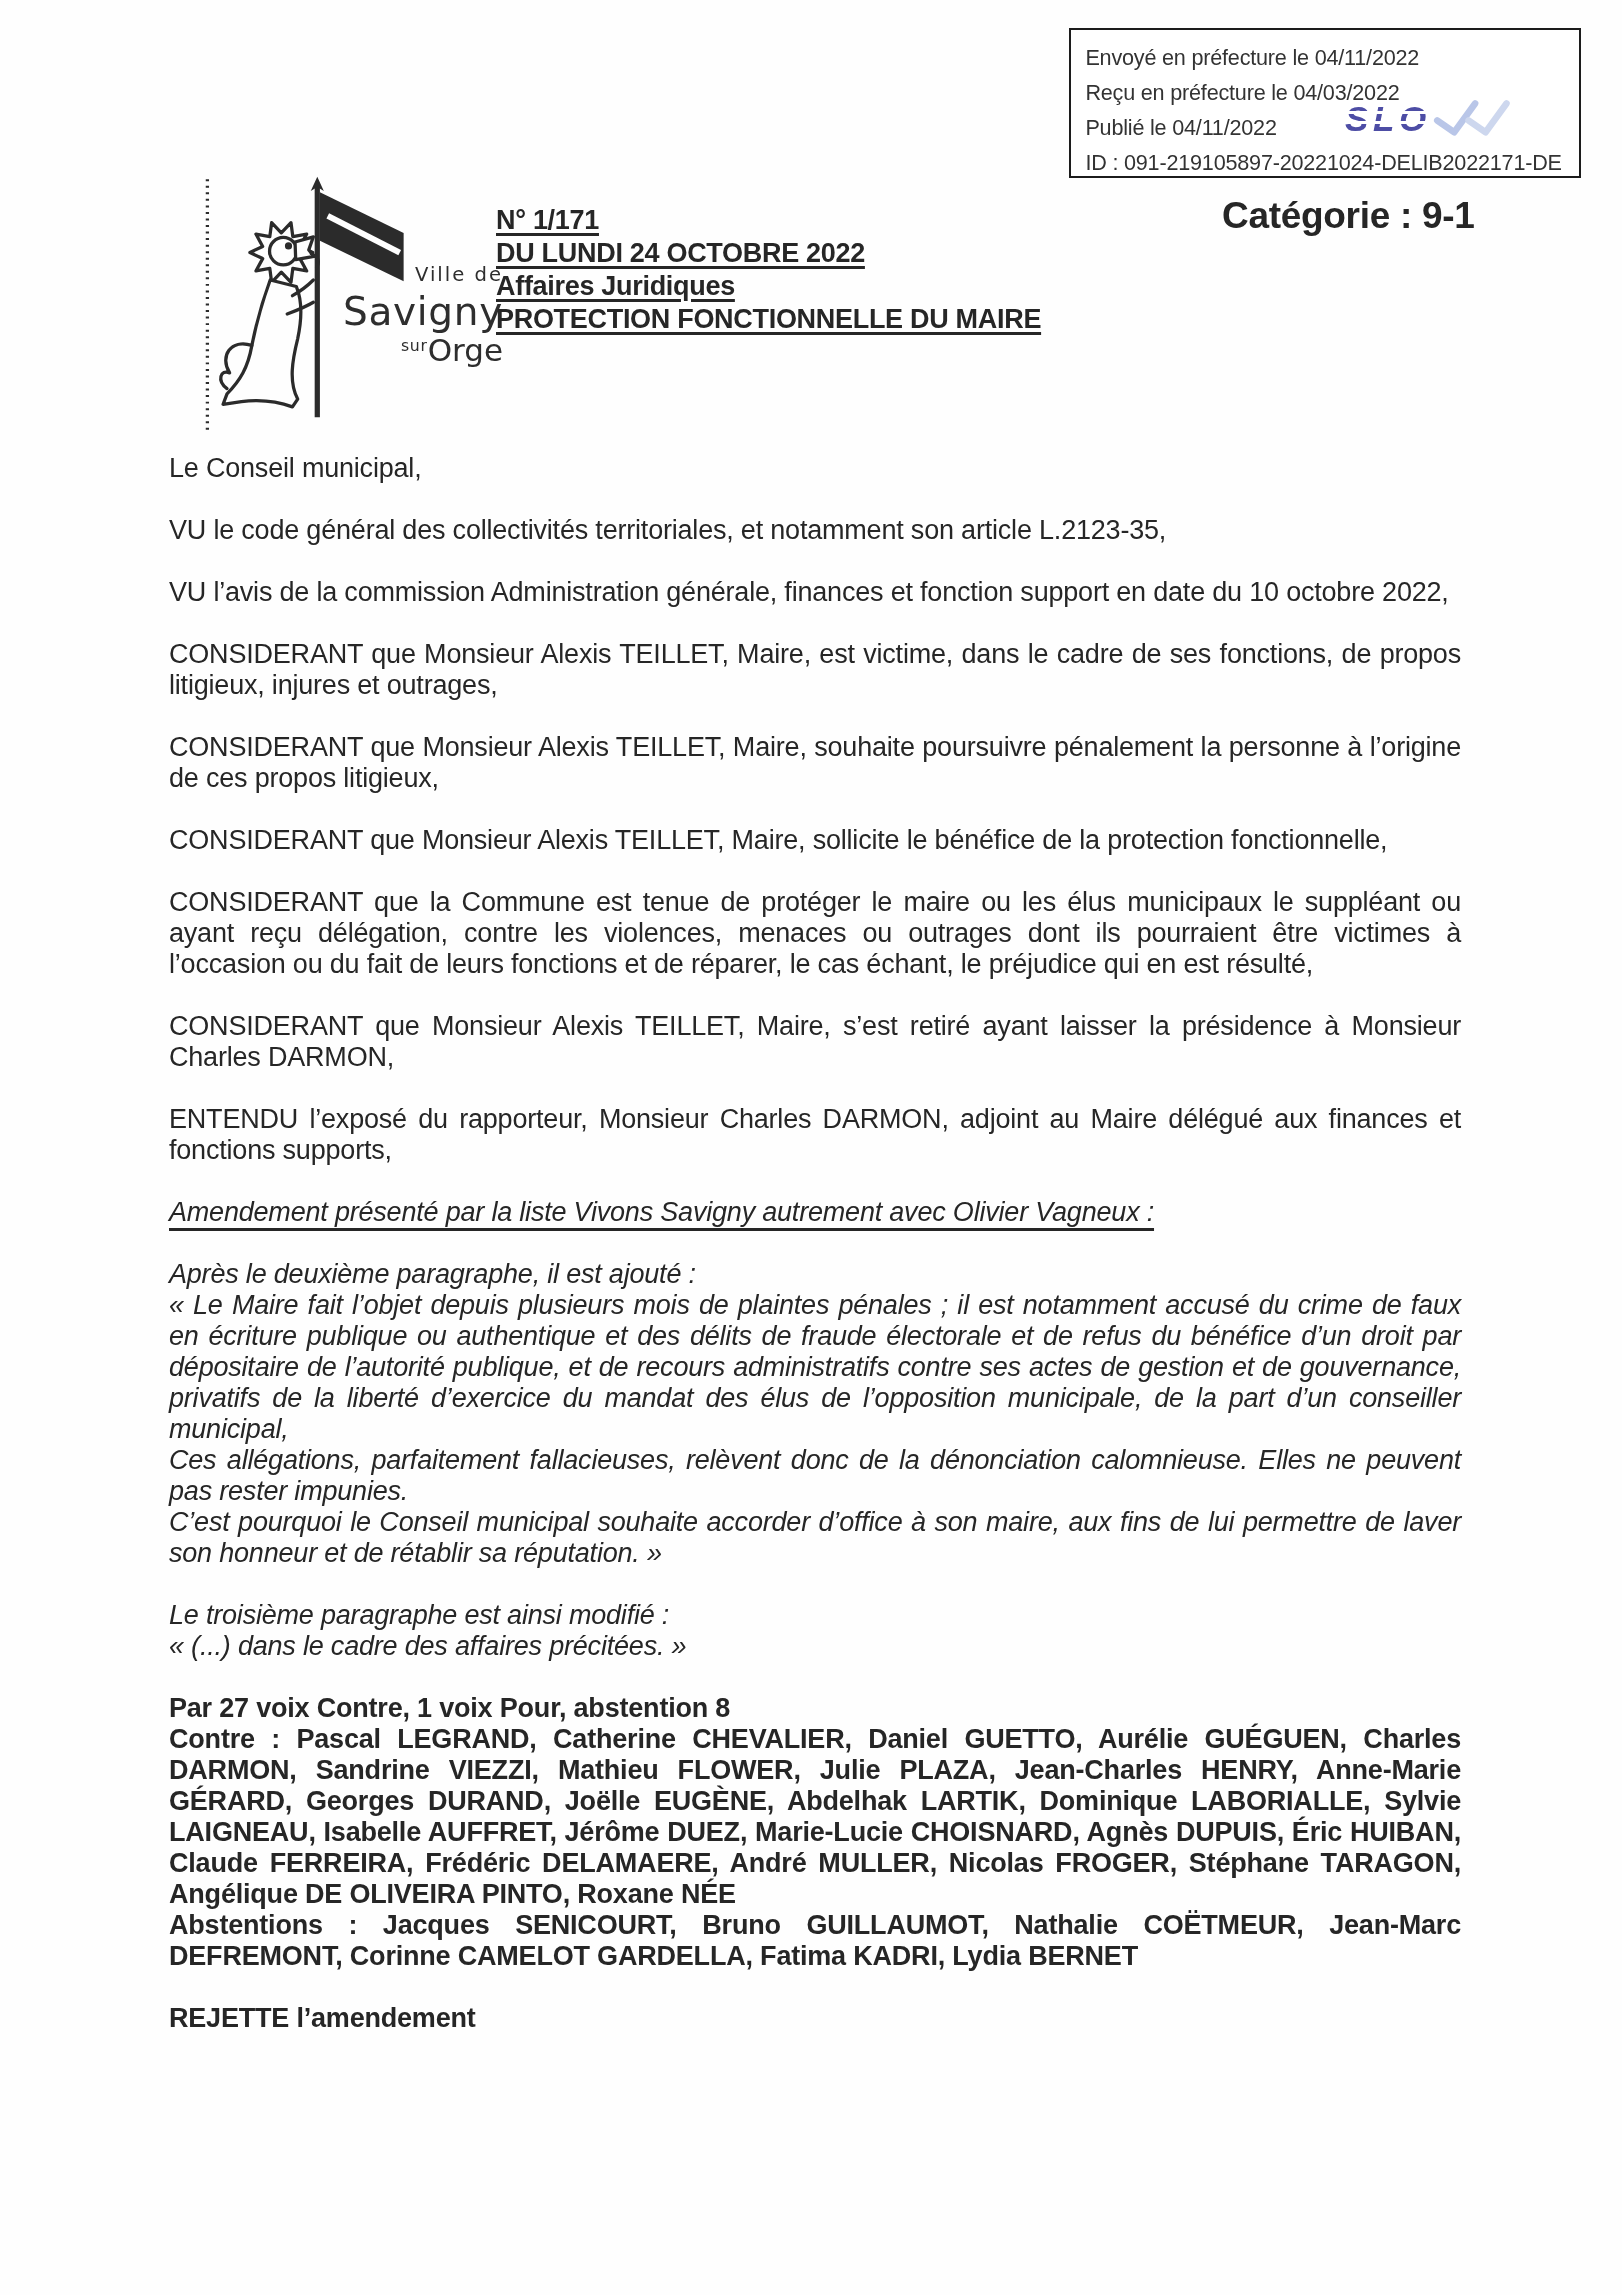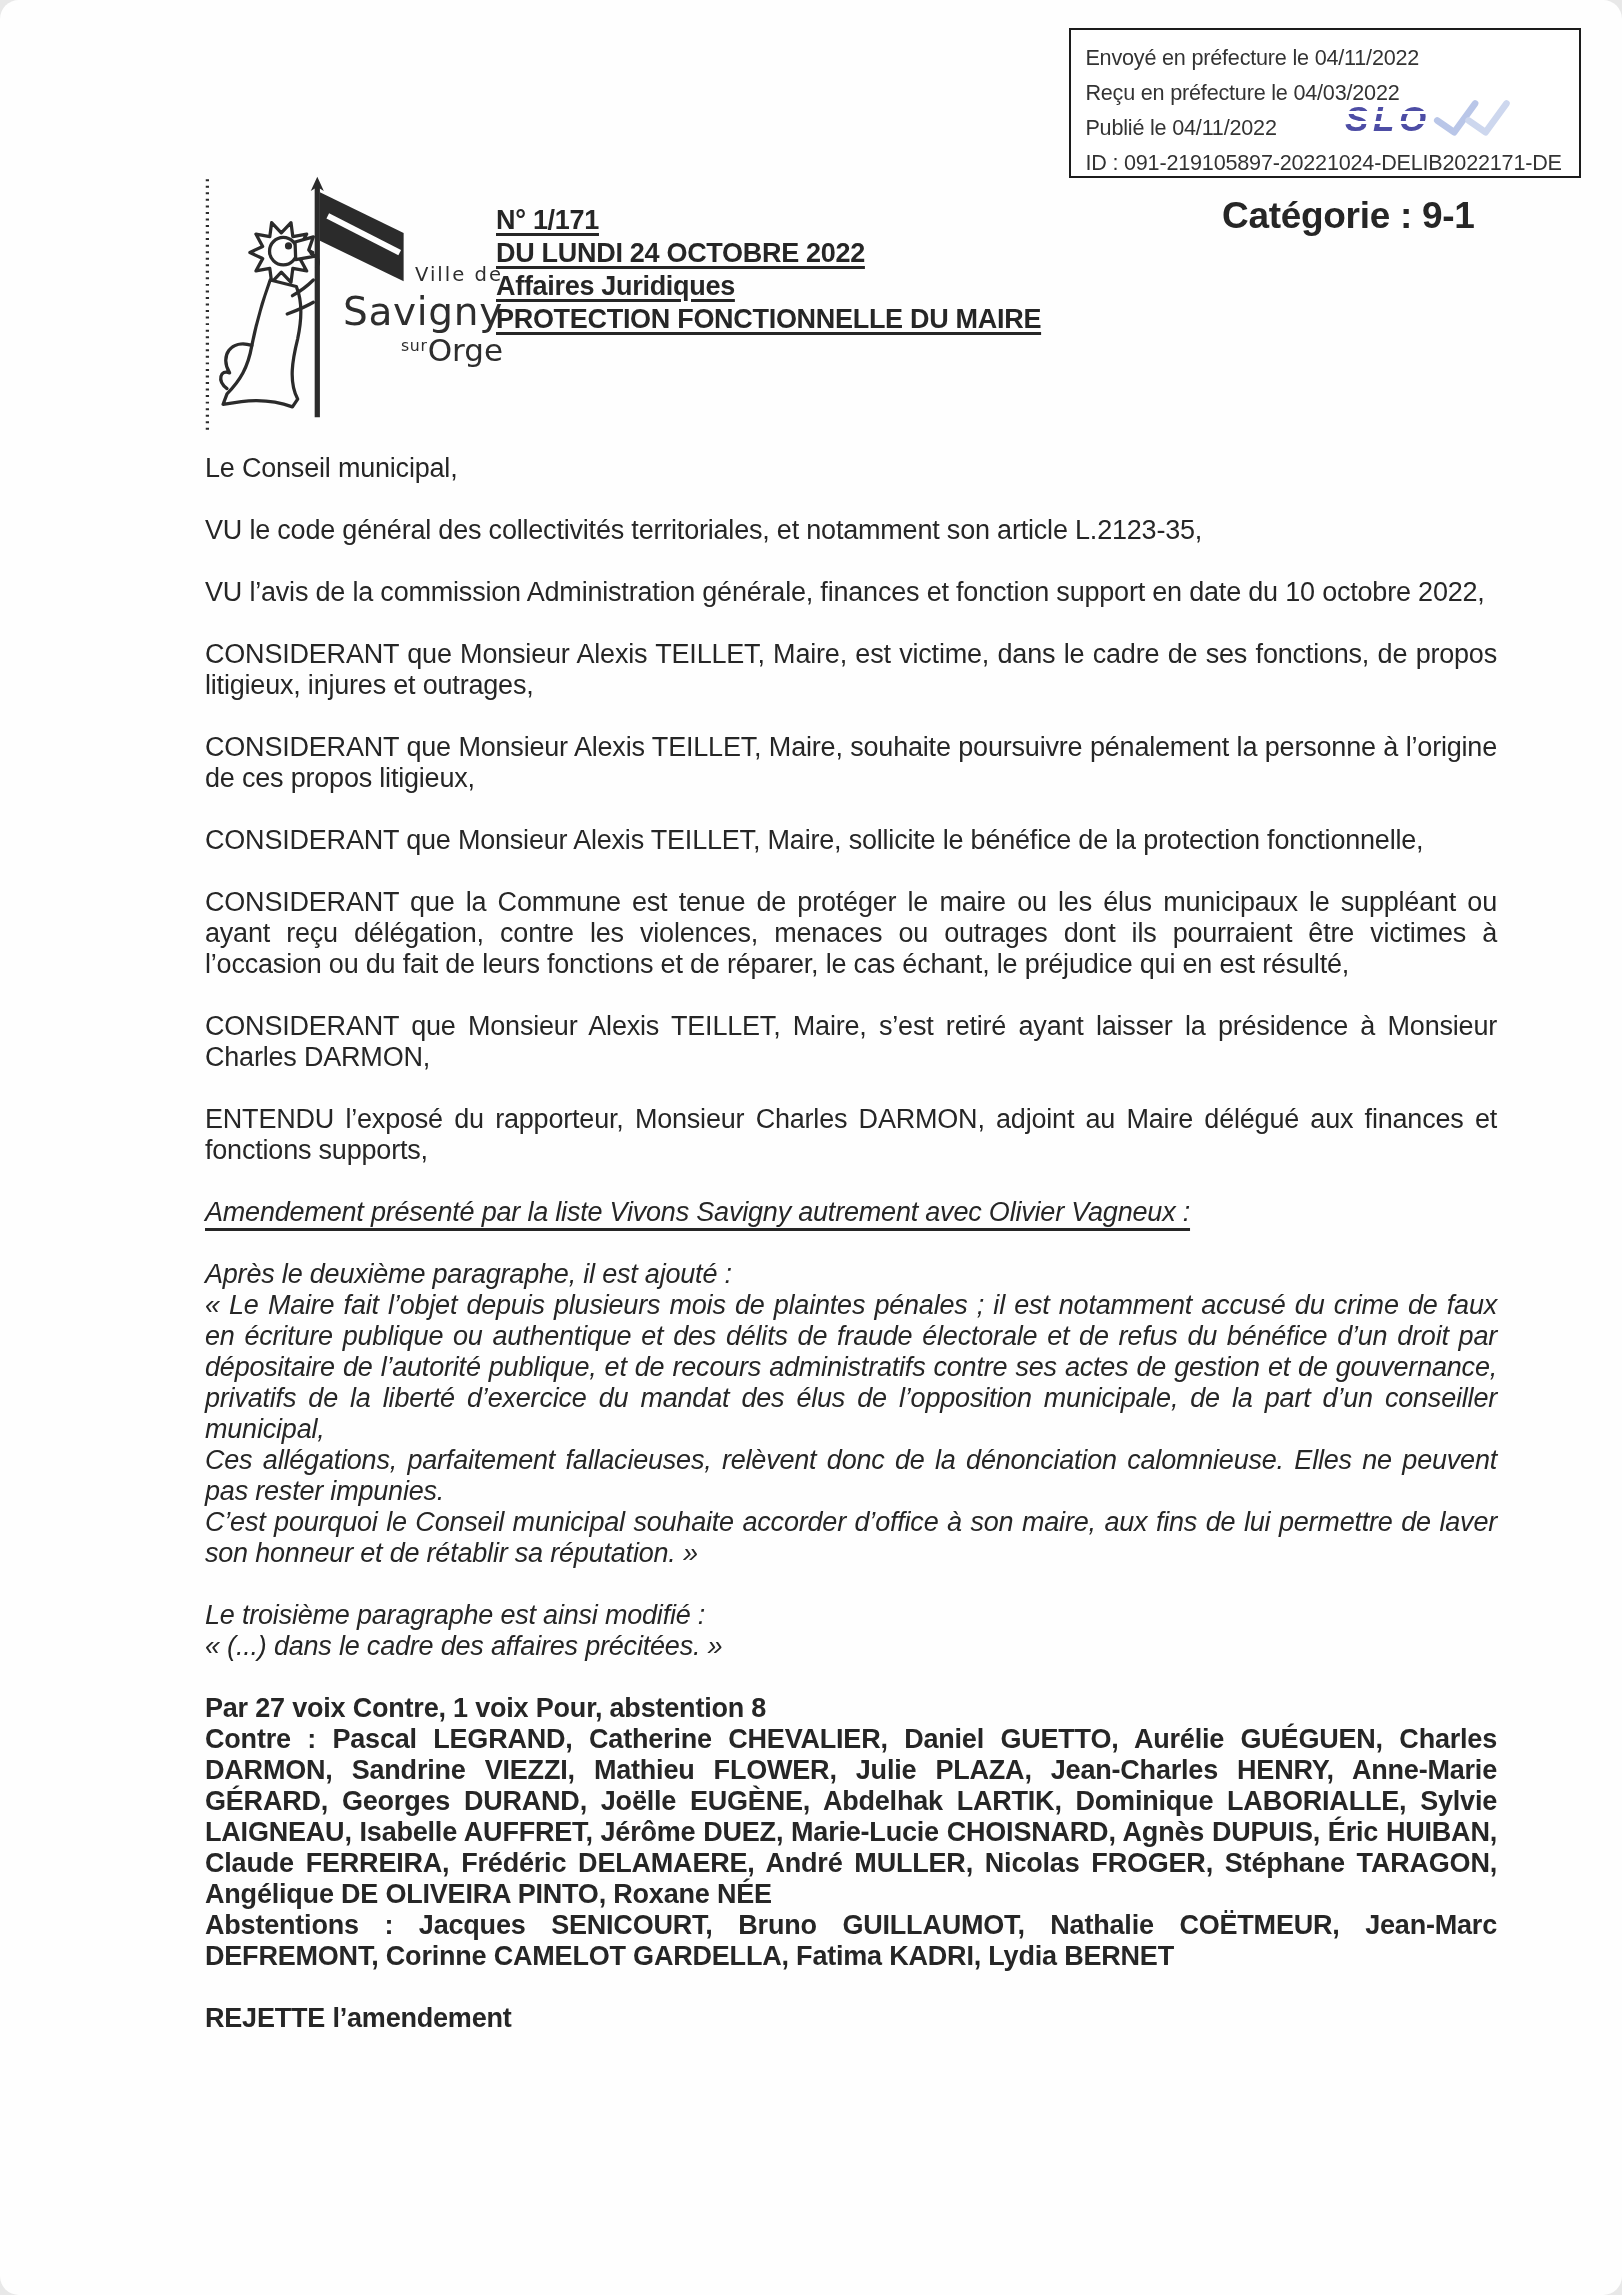--- a/index.html
+++ b/index.html
@@ -1,21 +1,20 @@
 <!DOCTYPE html>
 <html lang="fr" style="font-size:10.5px"><head>
 <meta charset="utf-8">
 <title>Délibération N° 1/171 - Savigny-sur-Orge</title>
 <style>
   html,body { margin:0; padding:0; background:#e8e8e8; }
   .page {
     position:relative; width:1622px; height:2295px; background:#fefefe;
     font-family:"Liberation Sans", sans-serif; color:#262626; overflow:hidden;
     margin:0 auto;
-    border-radius:19px;
   }
 
   
   .stamp {
     position:absolute; left:1069px; top:27.5px; width:512px; height:150px;
     border:2.6px solid #1c1c1c; box-sizing:border-box; background:#fff;
     padding:10.5px 0 0 14.4px;
   }
   .stamp p { margin:0; font-size:21.6px; line-height:35px; color:#333; letter-spacing:-0.2px; }
   .slo-wrap {
@@ -47,21 +46,21 @@
     margin:0; font-size:27px; line-height:33px; font-weight:bold; letter-spacing:-0.3px;
     text-decoration:underline; text-decoration-thickness:2.6px; text-underline-offset:3.9px;
   }
   .category {
     position:absolute; left:1222px; top:195px; font-size:37px; font-weight:bold; letter-spacing:-0.3px;
   }
 
   
   .content {
     position:absolute; left:169px; top:453px; width:1292px;
-    font-size:27px; line-height:31px; letter-spacing:-0.2px; text-align:justify;margin-left:36px;
+    font-size:27px; line-height:31px; letter-spacing:-0.2px; text-align:justify;
   }
   .content p { margin:31px 0 0 0; }
   .content > :first-child { margin-top:0; }
   .content .block { margin-top:31px; }
   .content .block p { margin:0; }
   .italic p, .amend-head { font-style:italic; }
   .bold p, p.bold { font-weight:bold; }
   .amend-head {
     text-decoration:underline; text-decoration-thickness:2.6px; text-underline-offset:6.5px;
   }

